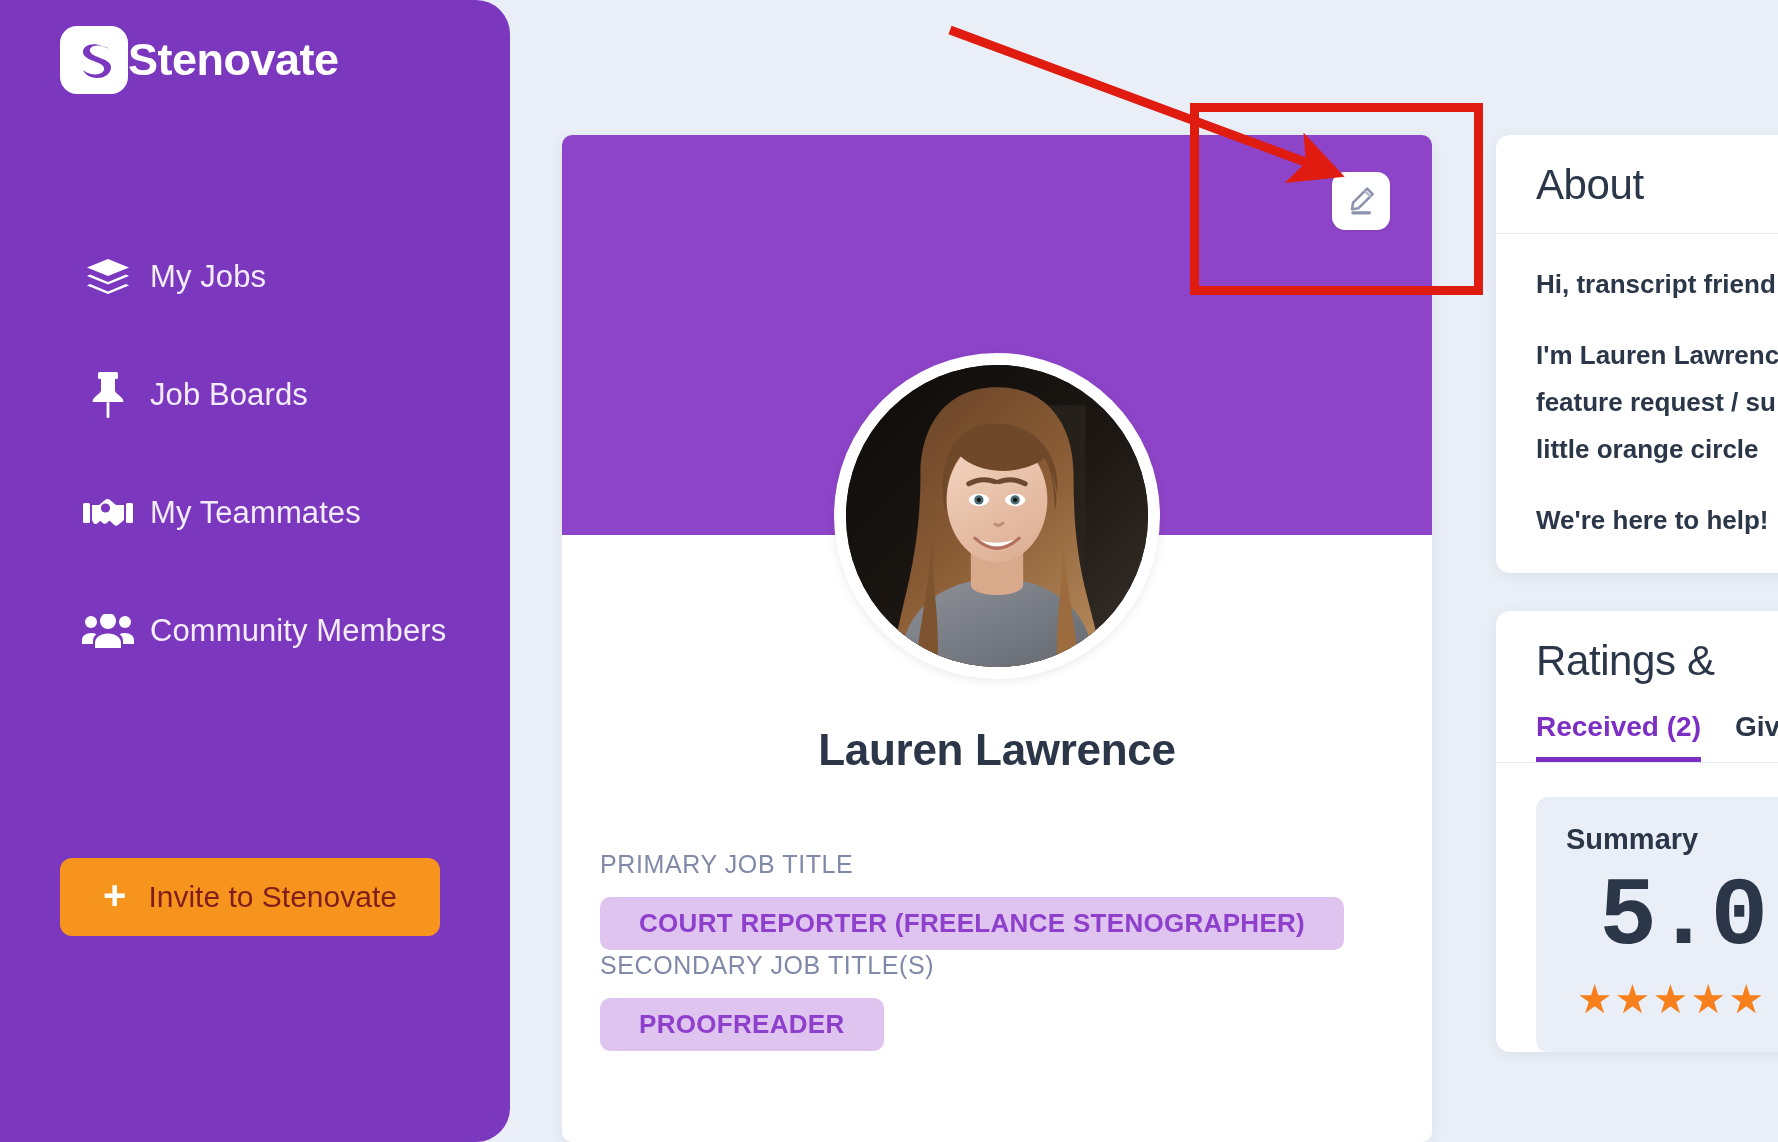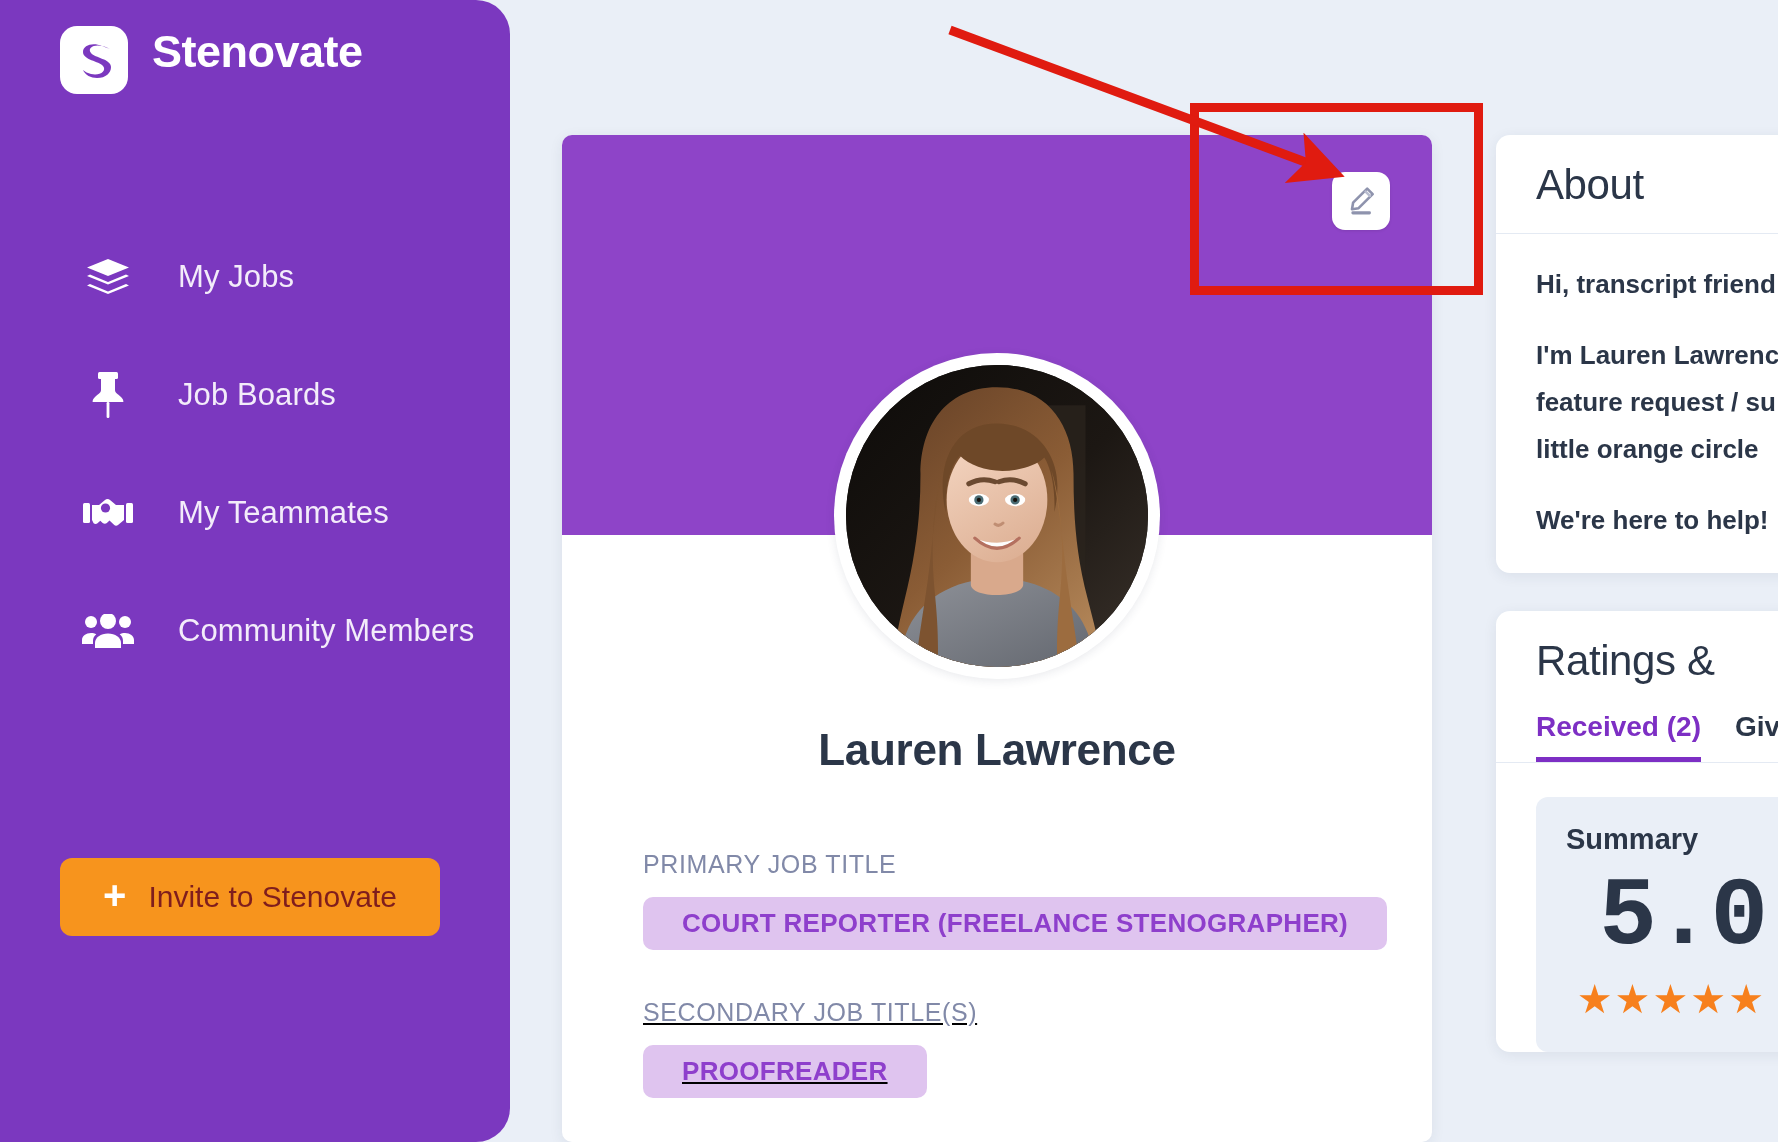--- a/index.html
+++ b/index.html
@@ -14,21 +14,21 @@
   
   .sidebar {
     position:absolute; left:0; top:0;
     width:510px; height:1142px;
     background:#7b38bf;
     border-top-right-radius:34px;
     border-bottom-right-radius:34px;
   }
   .brand {
     position:absolute; left:60px; top:26px;
-    display:flex; align-items:flex-start; gap:24px;
+    display:flex; align-items:center; 
   }
   .brand-logo {
     width:68px; height:68px;
     background:#ffffff;
     border-radius:17px;
     display:flex; align-items:center; justify-content:center;
   }
   .brand-logo svg { display:block; }
   .brand-name {
     color:#ffffff;
@@ -36,21 +36,21 @@
     font-weight:600;
     letter-spacing:-0.5px;
     white-space:nowrap;
   }
 
   .nav { position:absolute; left:0; top:240px; width:510px; }
   .nav-item {
     display:flex; align-items:center;
     height:74px;
     padding-left:82px;
-    gap:44px;
+    gap:16px;
     cursor:pointer;
     margin-bottom:44px;
   }
   .nav-icon {
     width:52px; height:48px;
     display:flex; align-items:center; justify-content:center;
     flex:0 0 52px;
   }
   .nav-icon svg { display:block; fill:#ffffff; }
   .nav-label {
@@ -123,41 +123,41 @@
 
   .profile-name {
     position:absolute; left:0; top:590px;
     width:870px;
     text-align:center;
     color:#2b3648;
     font-size:44px;
     font-weight:700;
     letter-spacing:-0.3px;
   }
-  .field { position:absolute; left:38px; width:800px;margin-left:43px; }
+  .field { position:absolute; left:38px; width:800px; }
   .field-label {
     color:#8189a8;
     font-size:25px;
     font-weight:500;
     letter-spacing:0.6px;
     margin-bottom:18px;
   }
   .chips { display:flex; flex-wrap:wrap; gap:14px; }
   .chip {
     background:#dfc4ef;
     color:#8e3fcc;
     font-size:26px;
     font-weight:600;
     letter-spacing:0.3px;
     padding:11px 39px;
     border-radius:10px;
     white-space:nowrap;
   }
   #field-primary { top:715px; }
-  #field-secondary { top:863px;text-decoration:underline; }
+  #field-secondary { top:816px; }
 
   
   .right-col {
     position:absolute; left:1496px; top:135px;
     width:340px;
   }
   .panel {
     background:#ffffff;
     border-radius:14px;
     box-shadow:0 3px 14px rgba(40,50,80,0.08);

